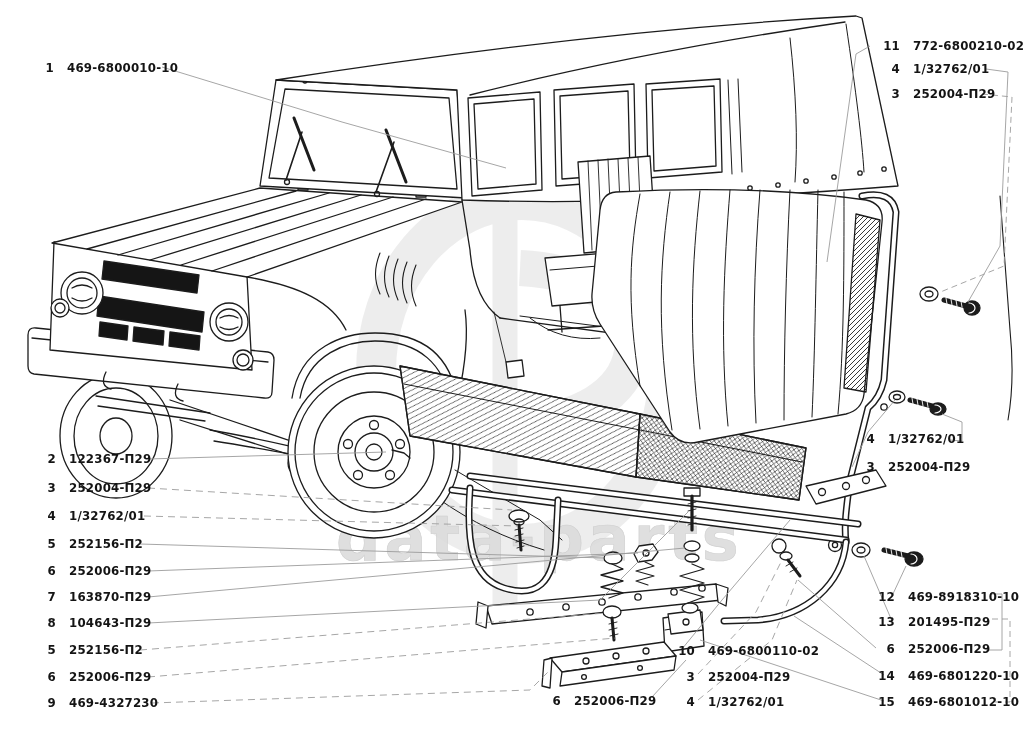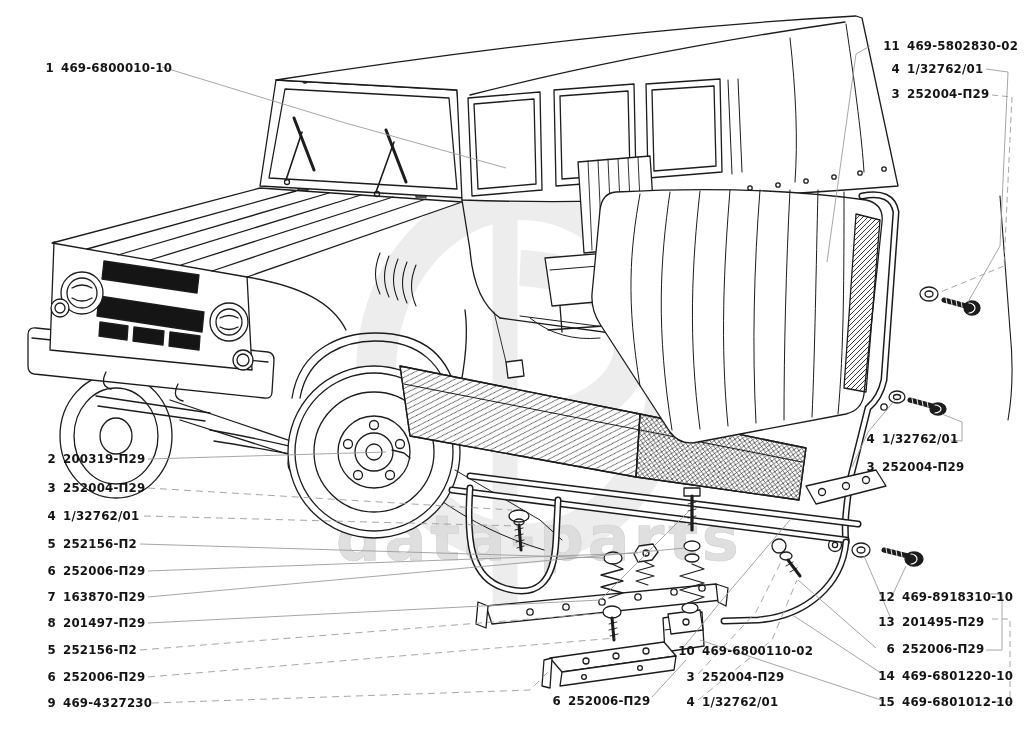--- a/index.html
+++ b/index.html
@@ -1,19 +1,19 @@
 <!DOCTYPE html>
 <html><head>
 <meta charset="utf-8">
 <style>
   html,body{margin:0;padding:0;background:#fff;}
   #stage{position:relative;width:1035px;height:756px;background:#ffffff;overflow:hidden;
          font-family:"DejaVu Sans","Liberation Sans",sans-serif;}
   #art{position:absolute;left:0;top:0;}
-  .lbl{position:absolute;display:flex;column-gap:7px;align-items:baseline;
+  .lbl{position:absolute;display:flex;column-gap:13px;align-items:baseline;
        font:bold 11.8px "DejaVu Sans","Liberation Sans",sans-serif;color:#141414;
        line-height:14px;white-space:nowrap;letter-spacing:.2px;}
   .lbl .num{display:inline-block;text-align:right;}
   .w20{width:20px;} .w26{width:26px;} .w28{width:28px;}
 </style>
 </head>
 <body>
 
 <div id="stage">
 
@@ -350,21 +350,21 @@
   </g>
 </svg>
 
   <div class="lbl" style="left:34px;top:61px">
     <span class="num w20">1</span>
     <span>469-6800010-10</span>
   </div>
 
   <div class="lbl" style="left:36px;top:452px">
     <span class="num w20">2</span>
-    <span>200319-П29</span>
+    <span>122367-П29</span>
   </div>
   <div class="lbl" style="left:36px;top:481px">
     <span class="num w20">3</span>
     <span>252004-П29</span>
   </div>
   <div class="lbl" style="left:36px;top:509px">
     <span class="num w20">4</span>
     <span>1/32762/01</span>
   </div>
   <div class="lbl" style="left:36px;top:537px">
@@ -374,38 +374,38 @@
   <div class="lbl" style="left:36px;top:564px">
     <span class="num w20">6</span>
     <span>252006-П29</span>
   </div>
   <div class="lbl" style="left:36px;top:590px">
     <span class="num w20">7</span>
     <span>163870-П29</span>
   </div>
   <div class="lbl" style="left:36px;top:616px">
     <span class="num w20">8</span>
-    <span>201497-П29</span>
+    <span>104643-П29</span>
   </div>
   <div class="lbl" style="left:36px;top:643px">
     <span class="num w20">5</span>
     <span>252156-П2</span>
   </div>
   <div class="lbl" style="left:36px;top:670px">
     <span class="num w20">6</span>
     <span>252006-П29</span>
   </div>
   <div class="lbl" style="left:36px;top:696px">
     <span class="num w20">9</span>
     <span>469-4327230</span>
   </div>
 
   <div class="lbl" style="left:874px;top:39px">
     <span class="num w26">11</span>
-    <span>469-5802830-02</span>
+    <span>772-6800210-02</span>
   </div>
   <div class="lbl" style="left:874px;top:62px">
     <span class="num w26">4</span>
     <span>1/32762/01</span>
   </div>
   <div class="lbl" style="left:874px;top:87px">
     <span class="num w26">3</span>
     <span>252004-П29</span>
   </div>
 

